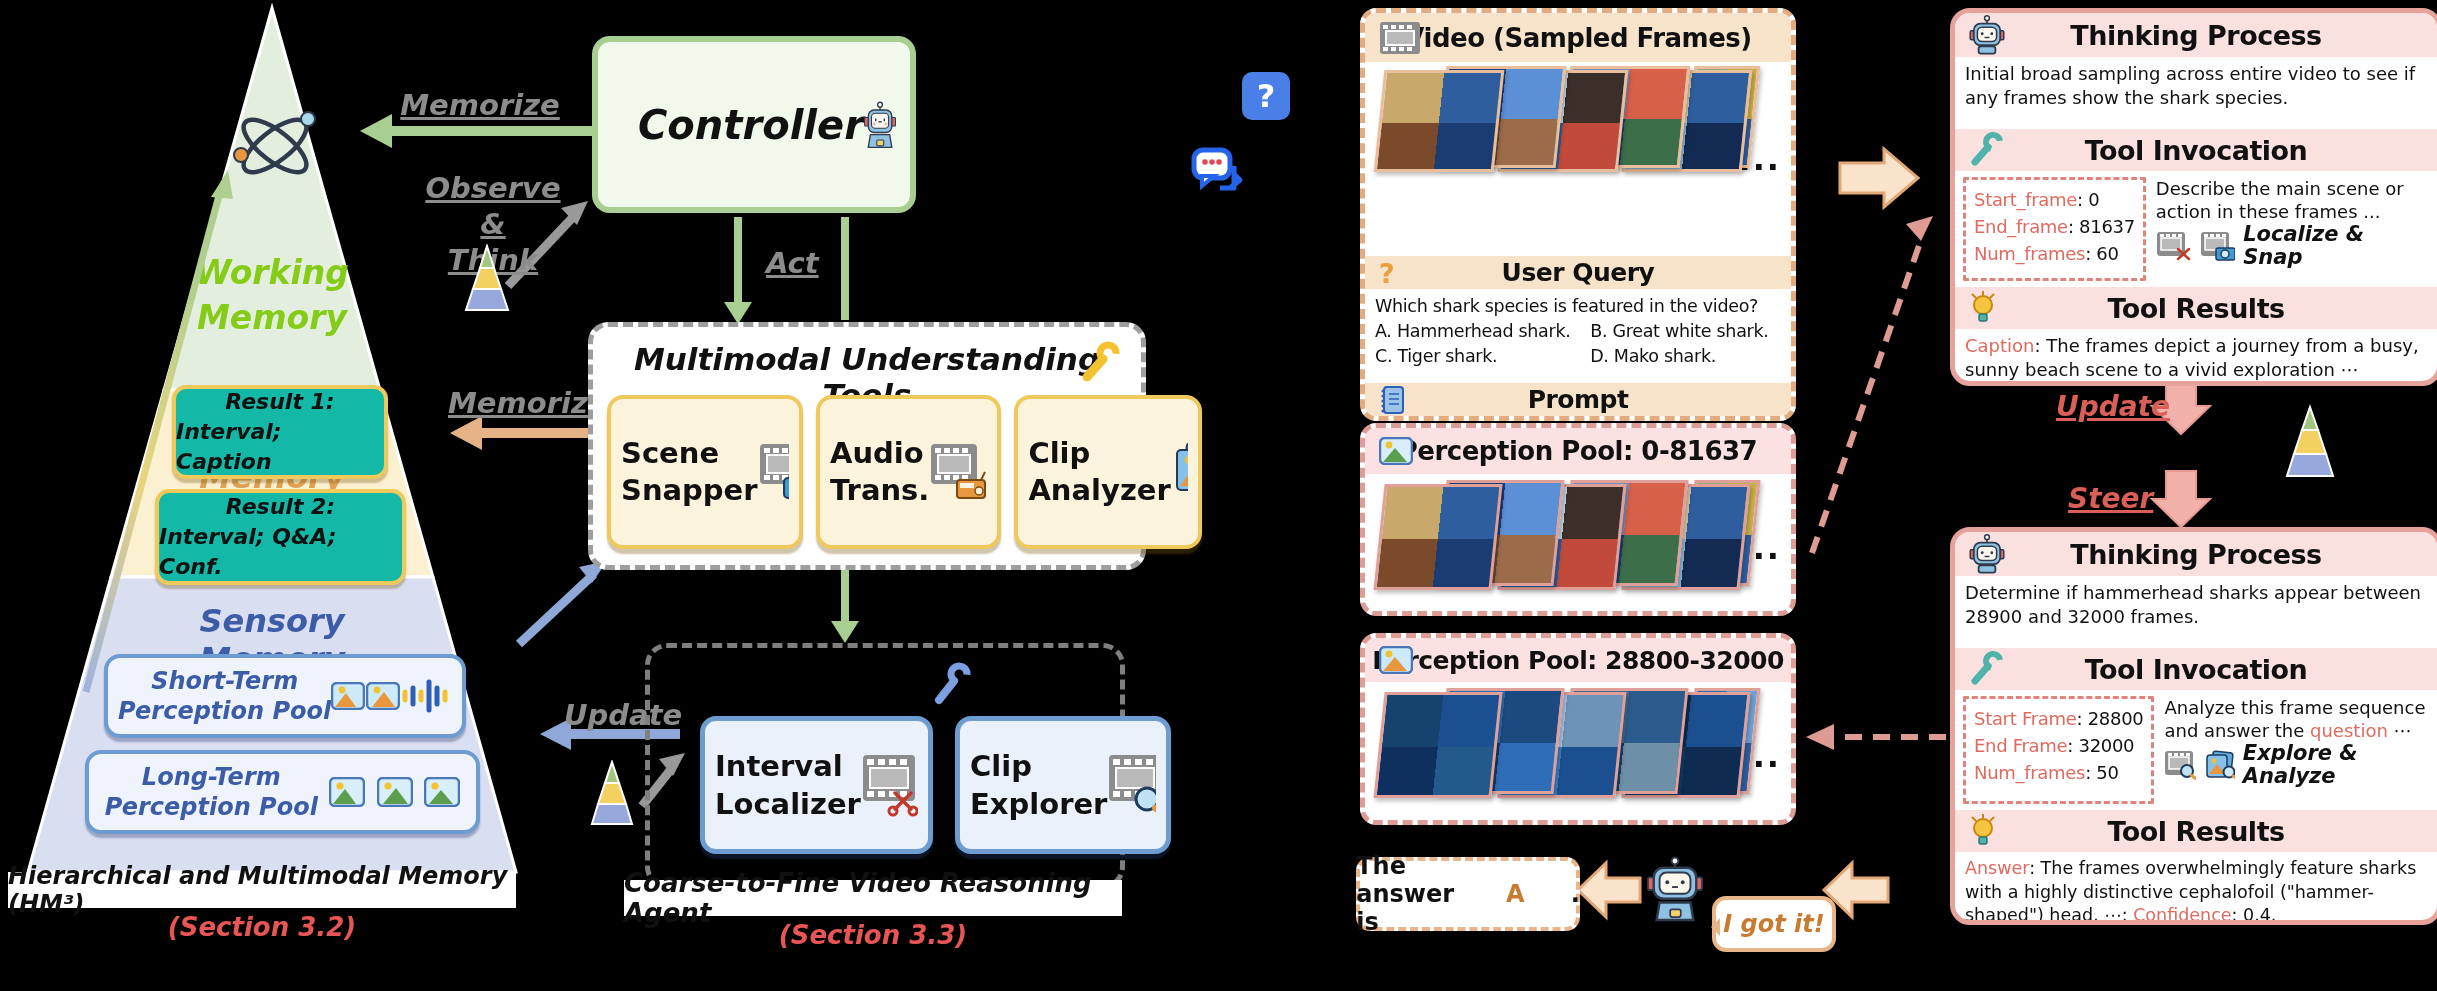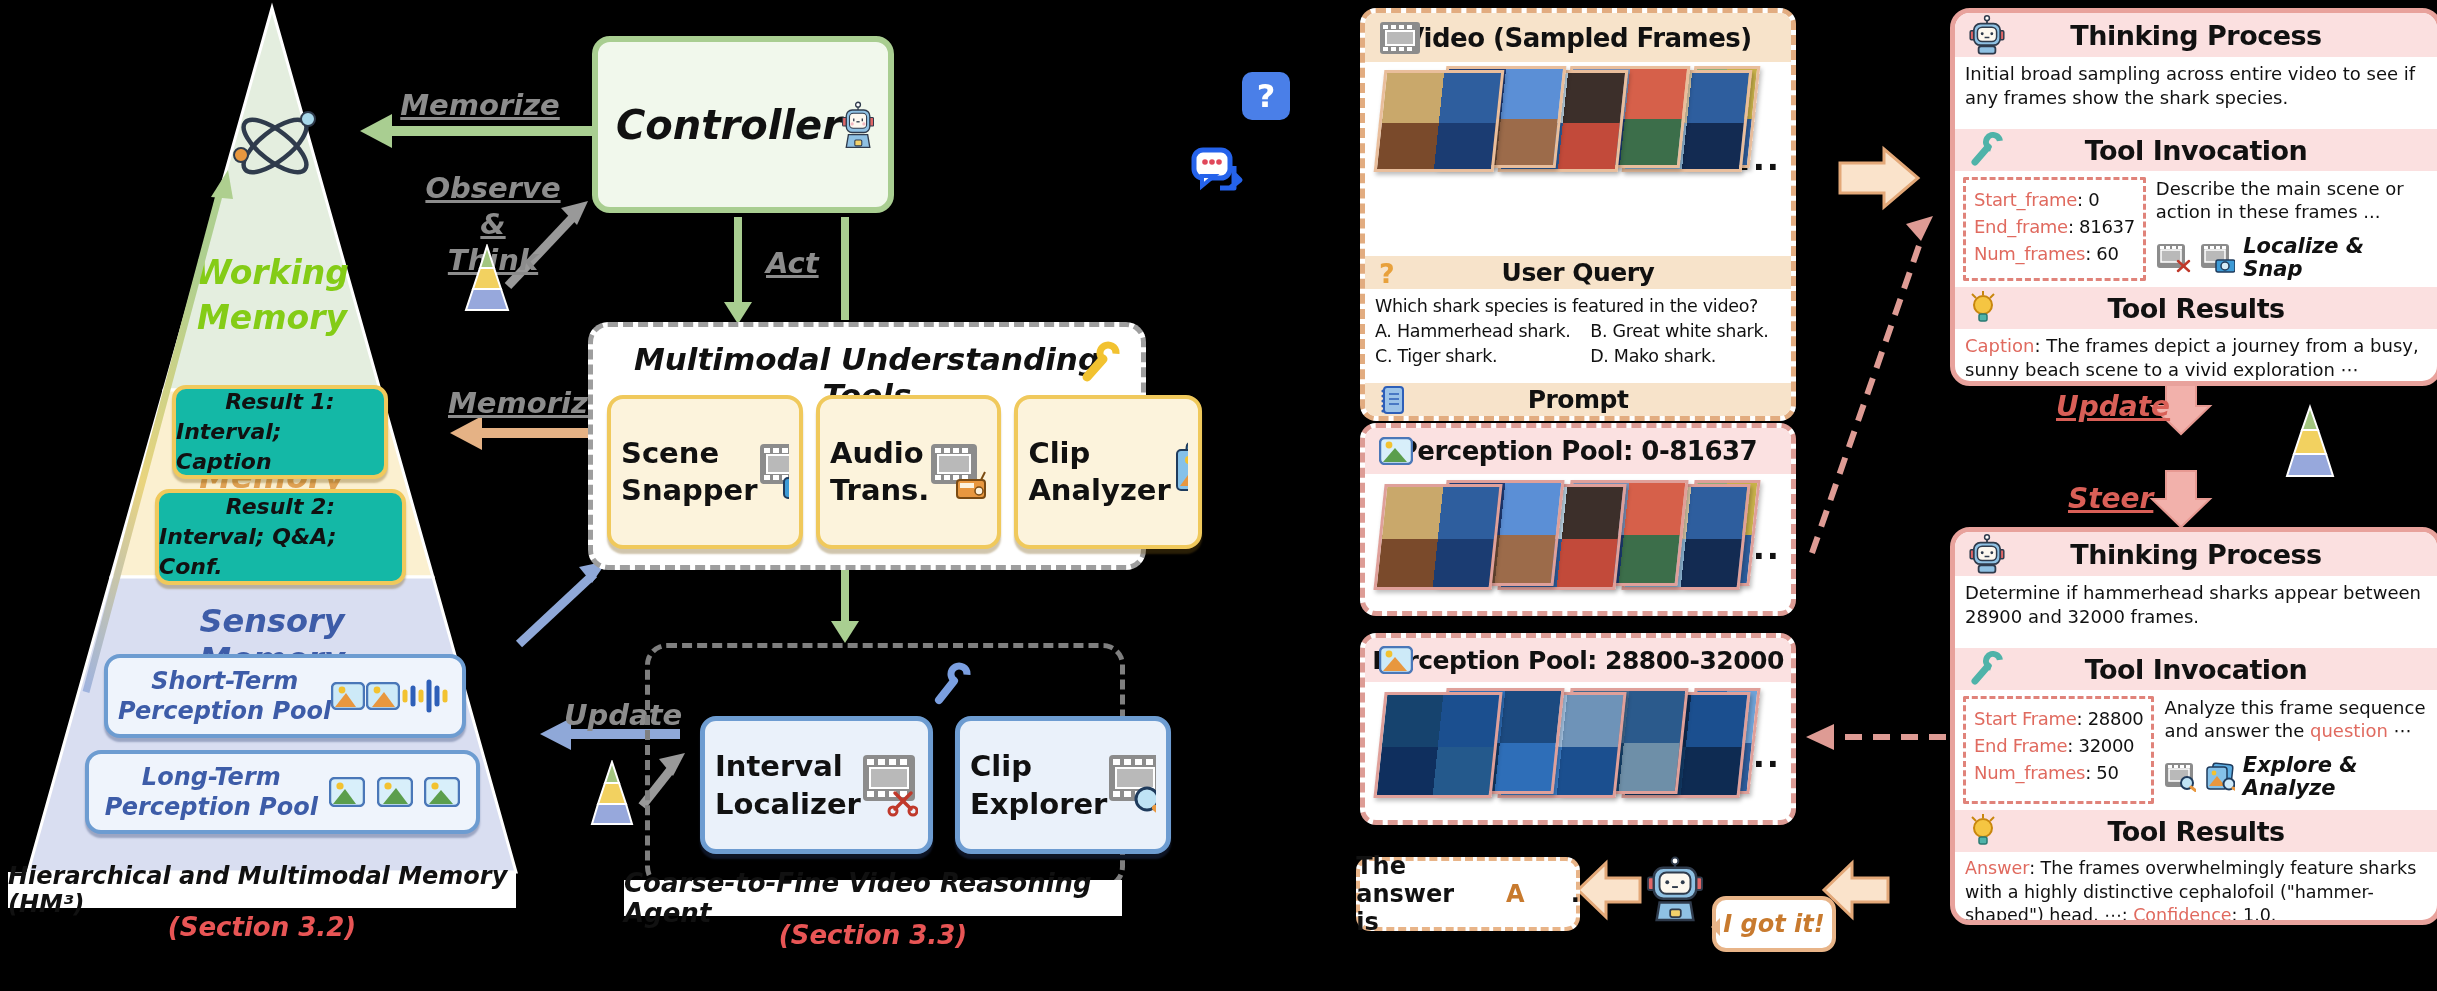--- a/index.html
+++ b/index.html
@@ -23,21 +23,21 @@
   .pool-box{background:#eff4fc;border:4px solid #6d9cd1;border-radius:16px;
             box-shadow:0 4px 2px rgba(40,60,110,.35);display:flex;align-items:center;
             justify-content:space-around;padding:0 10px;}
   .pool-box .lab{color:#3d5ca8;font-weight:bold;font-style:italic;font-size:24px;
                  line-height:30px;text-align:center;}
   .caption-band{background:#fff;display:flex;align-items:center;justify-content:center;
                 font-weight:bold;font-style:italic;font-size:24px;}
   .section-red{color:#e85555;font-weight:bold;font-style:italic;font-size:26px;text-align:center;}
   
   #controller{background:#f1f8ec;border:6px solid #a9ce91;border-radius:18px;
-              display:flex;align-items:center;justify-content:space-between;padding:0 14px 0 18px;}
+              display:flex;align-items:center;justify-content:space-between;padding:0 14px 0 40px;}
   #controller .title{font-size:40px;font-weight:bold;font-style:italic;}
   #tools-box{background:#fff;border:5px dashed #9e9e9e;border-radius:20px;}
   #tools-box .title{font-size:31px;font-weight:bold;font-style:italic;text-align:center;
                     margin-top:14px;}
   .tool-card{background:#fcf3dc;border:4px solid #f0c95c;border-radius:16px;
              box-shadow:0 5px 2px rgba(120,90,20,.35);display:flex;align-items:center;
              justify-content:space-between;padding:0 10px;}
   .tool-card .lab{font-size:29px;font-weight:bold;line-height:37px;}
   #agent-box{border:5px dashed #7f7f7f;border-radius:22px;}
   .agent-card{background:#eaf1fa;border:5px solid #6d9cd1;border-radius:16px;
@@ -67,21 +67,21 @@
   .tband{background:#fbe0e0;position:relative;display:flex;align-items:center;justify-content:center;
          flex:none;}
   .tband .band-title{font-size:27px;}
   .tbody{font-size:18px;line-height:23.5px;padding:5px 10px;flex:none;overflow:hidden;}
   .params{border:3px dashed #e0837a;border-radius:2px;padding:6px 8px;font-size:18px;
           line-height:27px;letter-spacing:-.3px;flex:none;white-space:nowrap;}
   .pkey{color:#e06a5f;}
   .inv-row{display:flex;gap:10px;padding:6px 8px;flex:none;}
   .inv-right{font-size:18px;line-height:23px;}
   .tag{font-weight:bold;font-style:italic;font-size:21px;}
-  .icon-tag-row{display:flex;align-items:center;gap:8px;margin-top:12px;}
+  .icon-tag-row{display:flex;align-items:center;gap:8px;margin-top:0;}
   .redseg{color:#e06a5f;}
   
   #answer-box{background:#fff;border:4px dashed #e8b488;border-radius:14px;display:flex;
               align-items:center;justify-content:center;font-weight:bold;font-size:24px;gap:46px;}
   #answer-box .letter{color:#c87a2e;margin-left:6px;}
   #bubble{background:#fff;border:4px solid #e8b488;border-radius:14px;display:flex;align-items:center;
           justify-content:center;color:#c87a2e;font-weight:bold;font-style:italic;font-size:24px;}
   #bubble:before{content:"";position:absolute;left:-14px;top:18px;border:9px solid transparent;
                  border-right-color:#e8b488;}
   
@@ -665,17 +665,17 @@
             <line x1="3" y1="4" x2="7" y2="8"></line>
             <line x1="25" y1="4" x2="21" y2="8"></line>
             <line x1="14" y1="1" x2="14" y2="5"></line>
           </g>
         <circle cx="14" cy="15" r="9" fill="#f5c542" stroke="#c8860d" stroke-width="2"></circle>
         <rect x="10" y="24" width="8" height="7" rx="2" fill="#4fb3a9" stroke="#2a7a72" stroke-width="1.5"></rect>
       </svg>
       <span class="band-title">Tool Results</span>
     </div>
     <div class="tbody" style="flex:1;font-size:17.5px;">
-      <span class="redseg">Answer</span><span>: The frames overwhelmingly feature sharks with a highly distinctive cephalofoil ("hammer-shaped") head, ⋯;  </span><span class="redseg">Confidence</span><span>: 1.0.</span>
+      <span class="redseg">Answer</span><span>: The frames overwhelmingly feature sharks with a highly distinctive cephalofoil ("hammer-shaped") head, ⋯;  </span><span class="redseg">Confidence</span><span>: 0.4.</span>
     </div>
   </div>
 
 </div>
 
 </body></html>

